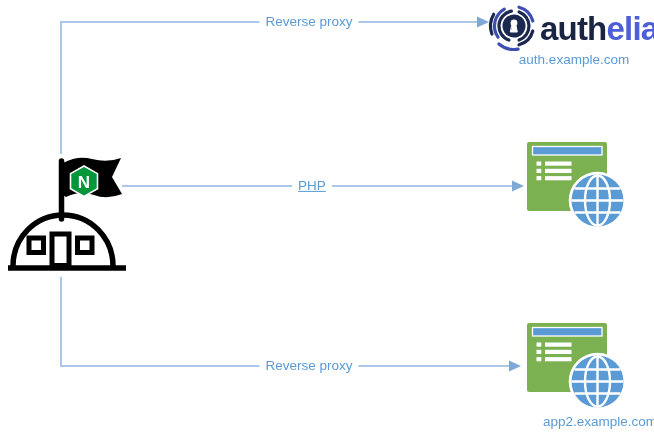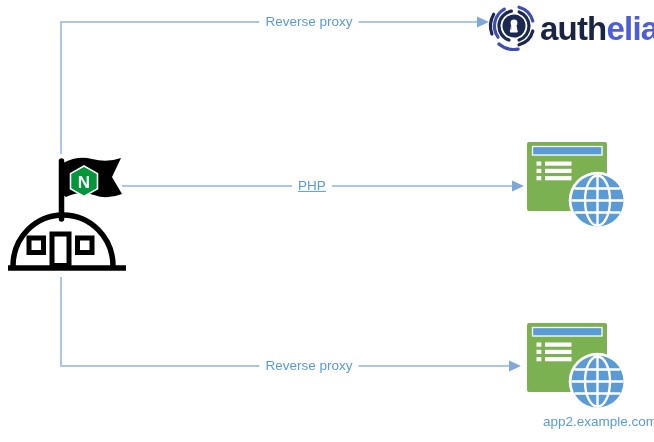--- a/index.html
+++ b/index.html
@@ -119,16 +119,17 @@
   <span class="edge-label" style="left:309px;top:22px;">Reverse proxy</span>
 
   <span class="edge-label" style="left:312px;top:186px;text-decoration:underline;">PHP</span>
 
   <span class="edge-label" style="left:309px;top:366px;">Reverse proxy</span>
 
   <div class="wordmark">
     <span class="dark">auth</span><span class="light">elia</span>
   </div>
 
+  <span class="domain-label" style="left:574px;top:60px;">auth.example.com</span>
 
 
   <span class="domain-label" style="left:600px;top:422px;">app2.example.com</span>
 </div>
 
 </body></html>

